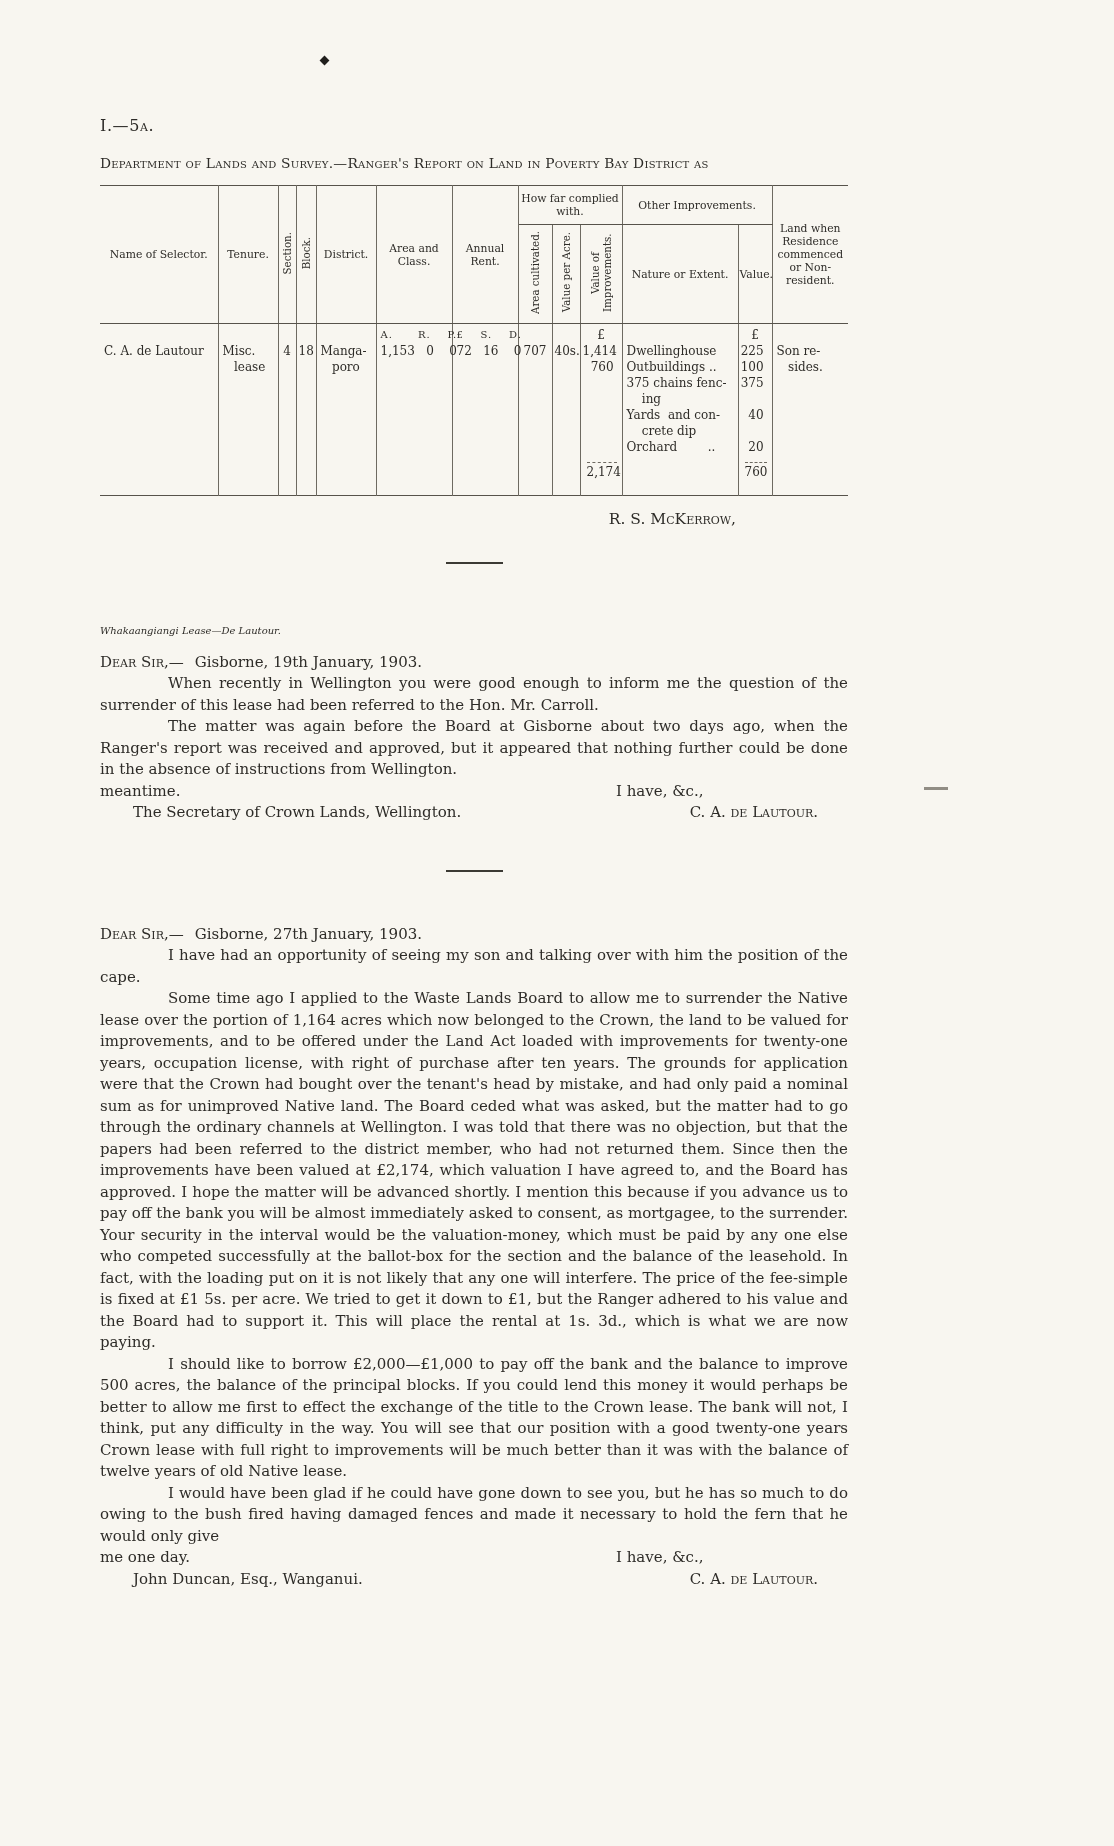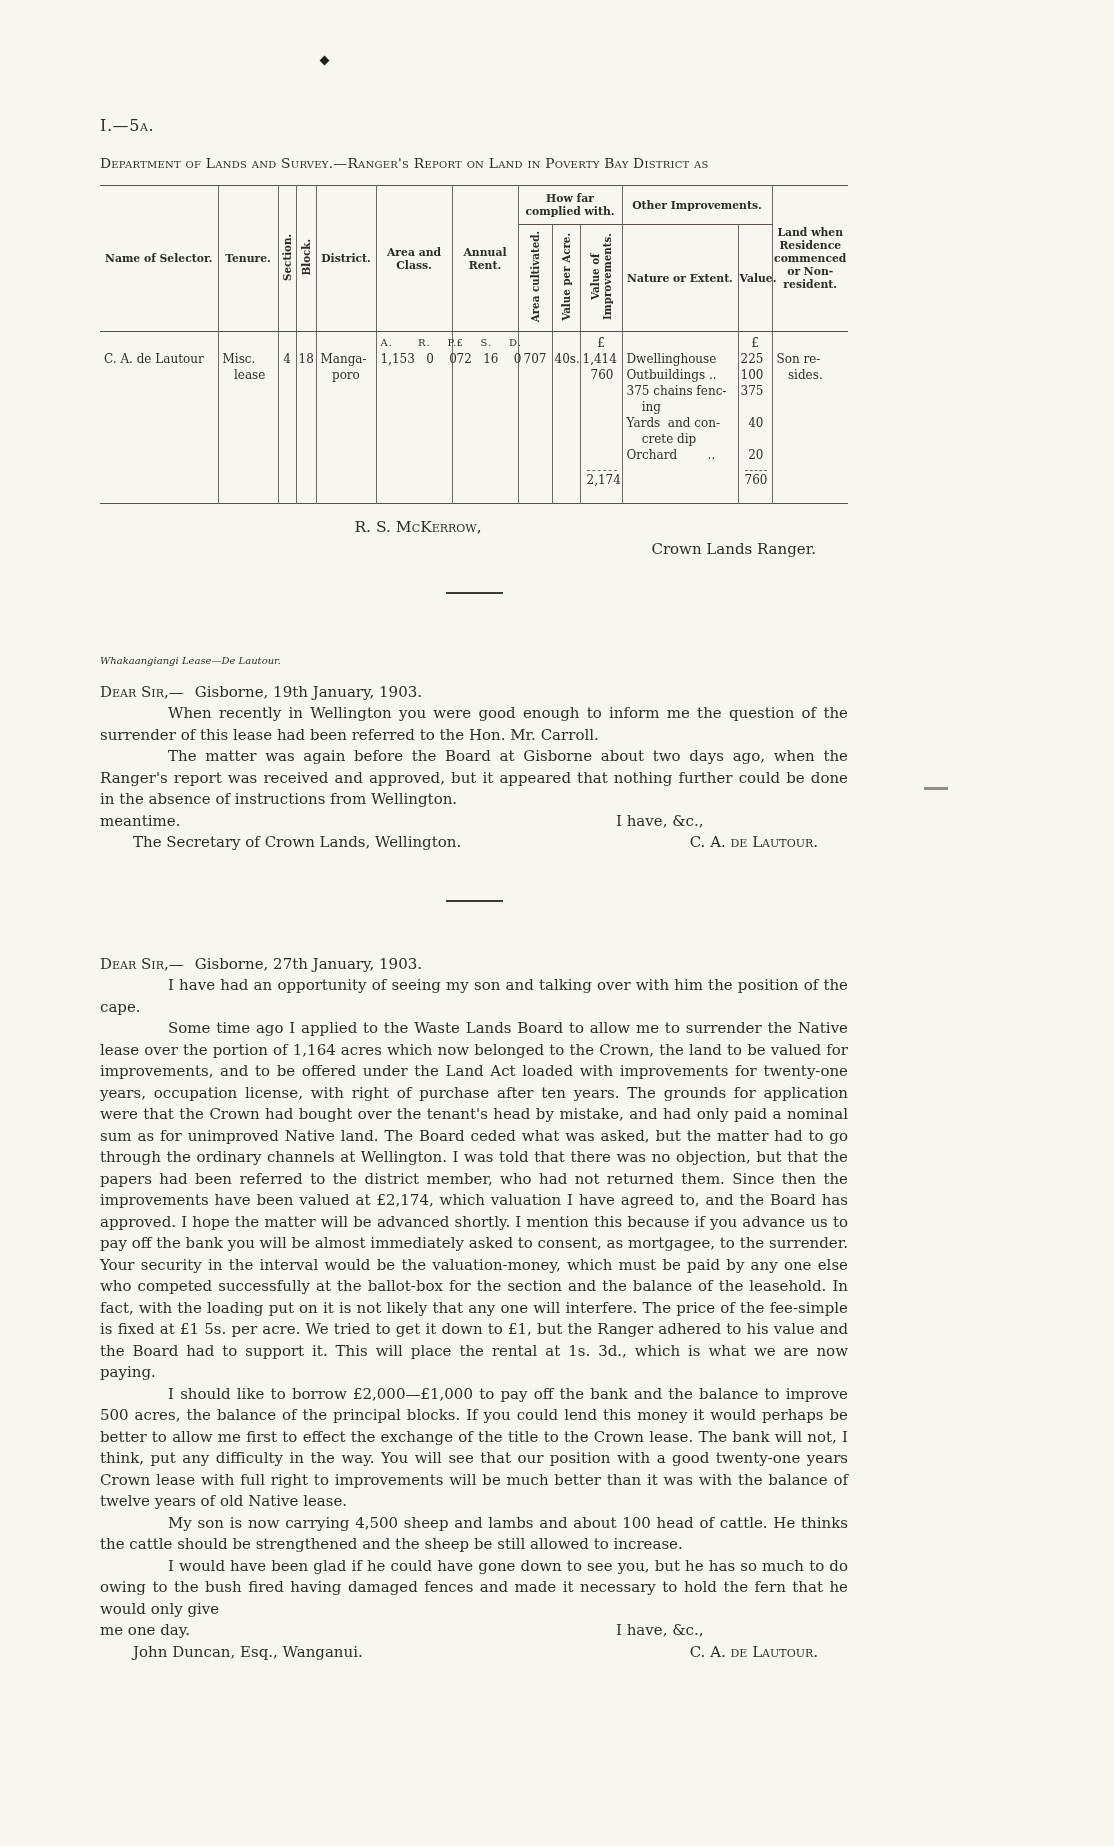--- a/index.html
+++ b/index.html
@@ -35,21 +35,21 @@
     table-layout: fixed;
     width: 748px;
     border-top: 1px solid #57534b;
     border-bottom: 1px solid #57534b;
   }
   .report-table th, .report-table td { border-left: 1px solid #6e6a61; border-right: 1px solid #6e6a61; }
   .report-table th:first-child, .report-table td:first-child { border-left: none; }
   .report-table th:last-child, .report-table td:last-child { border-right: none; }
   .report-table thead th { border-bottom: 1px solid #57534b; }
   .report-table th {
-    font-weight: bold;
+    font-weight: normal;
     font-size: 10.8px;
     line-height: 13px;
     text-align: center;
     vertical-align: middle;
     padding: 6px 1px;
   }
   .report-table thead tr.sub-row th { height: 96px; }
   .report-table thead tr.group-row th.group { height: 26px; }
   .vtext {
     display: inline-block;
@@ -80,21 +80,21 @@
     margin-right: 3px;
     border-top: 1px dashed #6e6a61;
     padding-top: 2px;
     text-align: right;
     padding-right: 3px;
     font-size: 12px;
   }
 
   
   .report-signature { margin-top: 12px; font-size: 15.5px; line-height: 22px; }
-  .sig-name { text-align: center; padding-right: 112px; }
+  .sig-name { text-align: right; padding-right: 112px; }
   .sig-role { text-align: right; padding-right: 32px; font-size: 15px; }
 
   
   .divider { width: 57px; height: 2px; background: #3c3a34; }
   .divider.d1 { margin: 32px auto 56px; }
   .divider.d2 { margin: 46px auto 52px; }
 
   
   .letter { font-size: 15px; line-height: 21.5px; }
   .letter-title { text-align: left; font-style: italic; font-size: 10px; margin-bottom: 10px; }
@@ -240,21 +240,20 @@
             <div></div>
             <div>Son re-</div>
             <div>   sides.</div>
           </td>
       </tr>
     </tbody>
   </table>
 
   <div class="report-signature">
     <div class="sig-name sc" data-bind="report.signature_name">R. S. McKerrow,</div>
-    <div class="sig-role" data-bind="report.signature_role">Crown Lands Ranger.</div>
   </div>
 
   <div class="divider d1"></div>
 
   <div class="letter">
     <div class="letter-title" data-bind="letter1.title">Whakaangiangi Lease—De Lautour.</div>
     <div class="salutation-row">
       <span class="sc salutation" data-bind="letter1.salutation">Dear Sir,—</span>
       <span class="dateline" data-bind="letter1.dateline">Gisborne, 19th January, 1903.</span>
     </div>
@@ -273,21 +272,20 @@
   <div class="divider d2"></div>
 
   <div class="letter">
     <div class="salutation-row">
       <span class="sc salutation" data-bind="letter2.salutation">Dear Sir,—</span>
       <span class="dateline" data-bind="letter2.dateline">Gisborne, 27th January, 1903.</span>
     </div>
     <p class="para" data-bind="letter2.paragraphs.0">I have had an opportunity of seeing my son and talking over with him the position of the cape.</p>
     <p class="para" data-bind="letter2.paragraphs.1">Some time ago I applied to the Waste Lands Board to allow me to surrender the Native lease over the portion of 1,164 acres which now belonged to the Crown, the land to be valued for improvements, and to be offered under the Land Act loaded with improvements for twenty-one years, occupation license, with right of purchase after ten years. The grounds for application were that the Crown had bought over the tenant's head by mistake, and had only paid a nominal sum as for unimproved Native land. The Board ceded what was asked, but the matter had to go through the ordinary channels at Wellington. I was told that there was no objection, but that the papers had been referred to the district member, who had not returned them. Since then the improvements have been valued at £2,174, which valuation I have agreed to, and the Board has approved. I hope the matter will be advanced shortly. I mention this because if you advance us to pay off the bank you will be almost immediately asked to consent, as mortgagee, to the surrender. Your security in the interval would be the valuation-money, which must be paid by any one else who competed successfully at the ballot-box for the section and the balance of the leasehold. In fact, with the loading put on it is not likely that any one will interfere. The price of the fee-simple is fixed at £1 5s. per acre. We tried to get it down to £1, but the Ranger adhered to his value and the Board had to support it. This will place the rental at 1s. 3d., which is what we are now paying.</p>
     <p class="para" data-bind="letter2.paragraphs.2">I should like to borrow £2,000—£1,000 to pay off the bank and the balance to improve 500 acres, the balance of the principal blocks. If you could lend this money it would perhaps be better to allow me first to effect the exchange of the title to the Crown lease. The bank will not, I think, put any difficulty in the way. You will see that our position with a good twenty-one years Crown lease with full right to improvements will be much better than it was with the balance of twelve years of old Native lease.</p>
-    <p class="para" data-bind="letter2.paragraphs.3">My son is now carrying 4,500 sheep and lambs and about 100 head of cattle. He thinks the cattle should be strengthened and the sheep be still allowed to increase.</p>
     <p class="para" data-bind="letter2.paragraphs.4">I would have been glad if he could have gone down to see you, but he has so much to do owing to the bush fired having damaged fences and made it necessary to hold the fern that he would only give</p>
     <div class="close-row">
       <span data-bind="letter2.para_end">me one day.</span>
       <span class="valediction" data-bind="letter2.valediction">I have, &amp;c.,</span>
     </div>
     <div class="sign-row">
       <span class="addressee" data-bind="letter2.addressee">John Duncan, Esq., Wanganui.</span>
       <span class="sc signature" data-bind="letter2.signature">C. A. de Lautour.</span>
     </div>
   </div>

